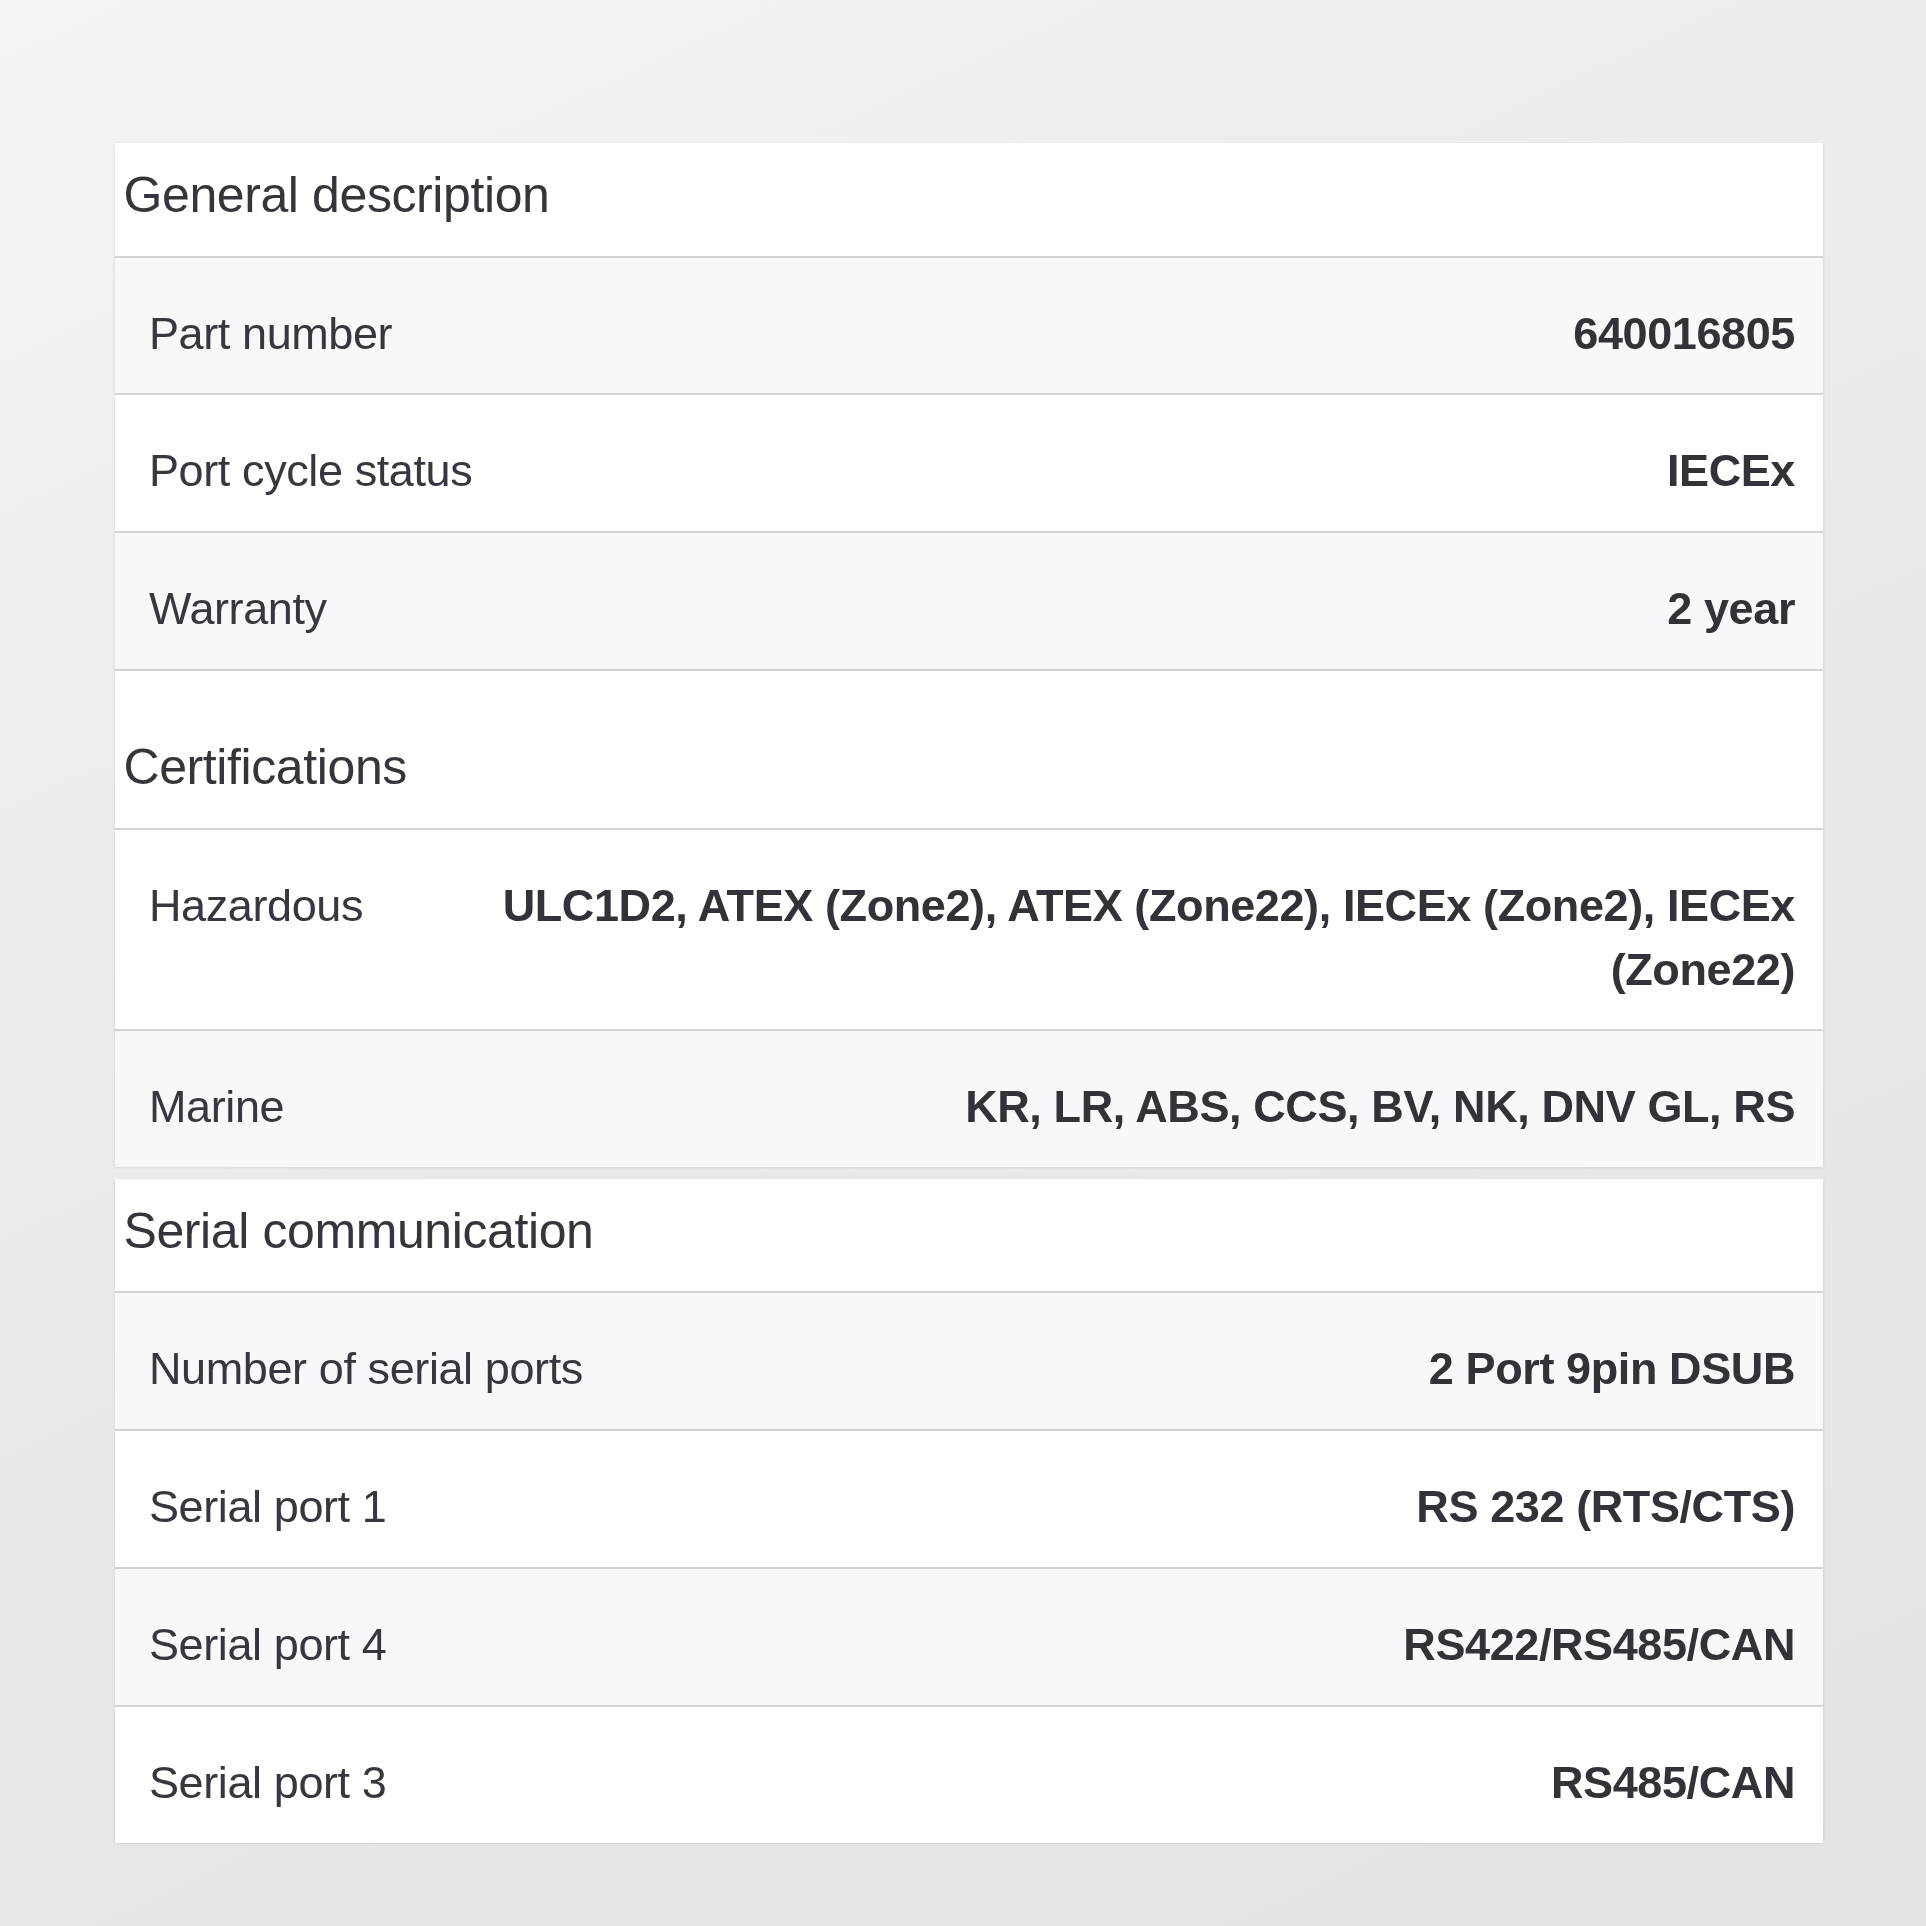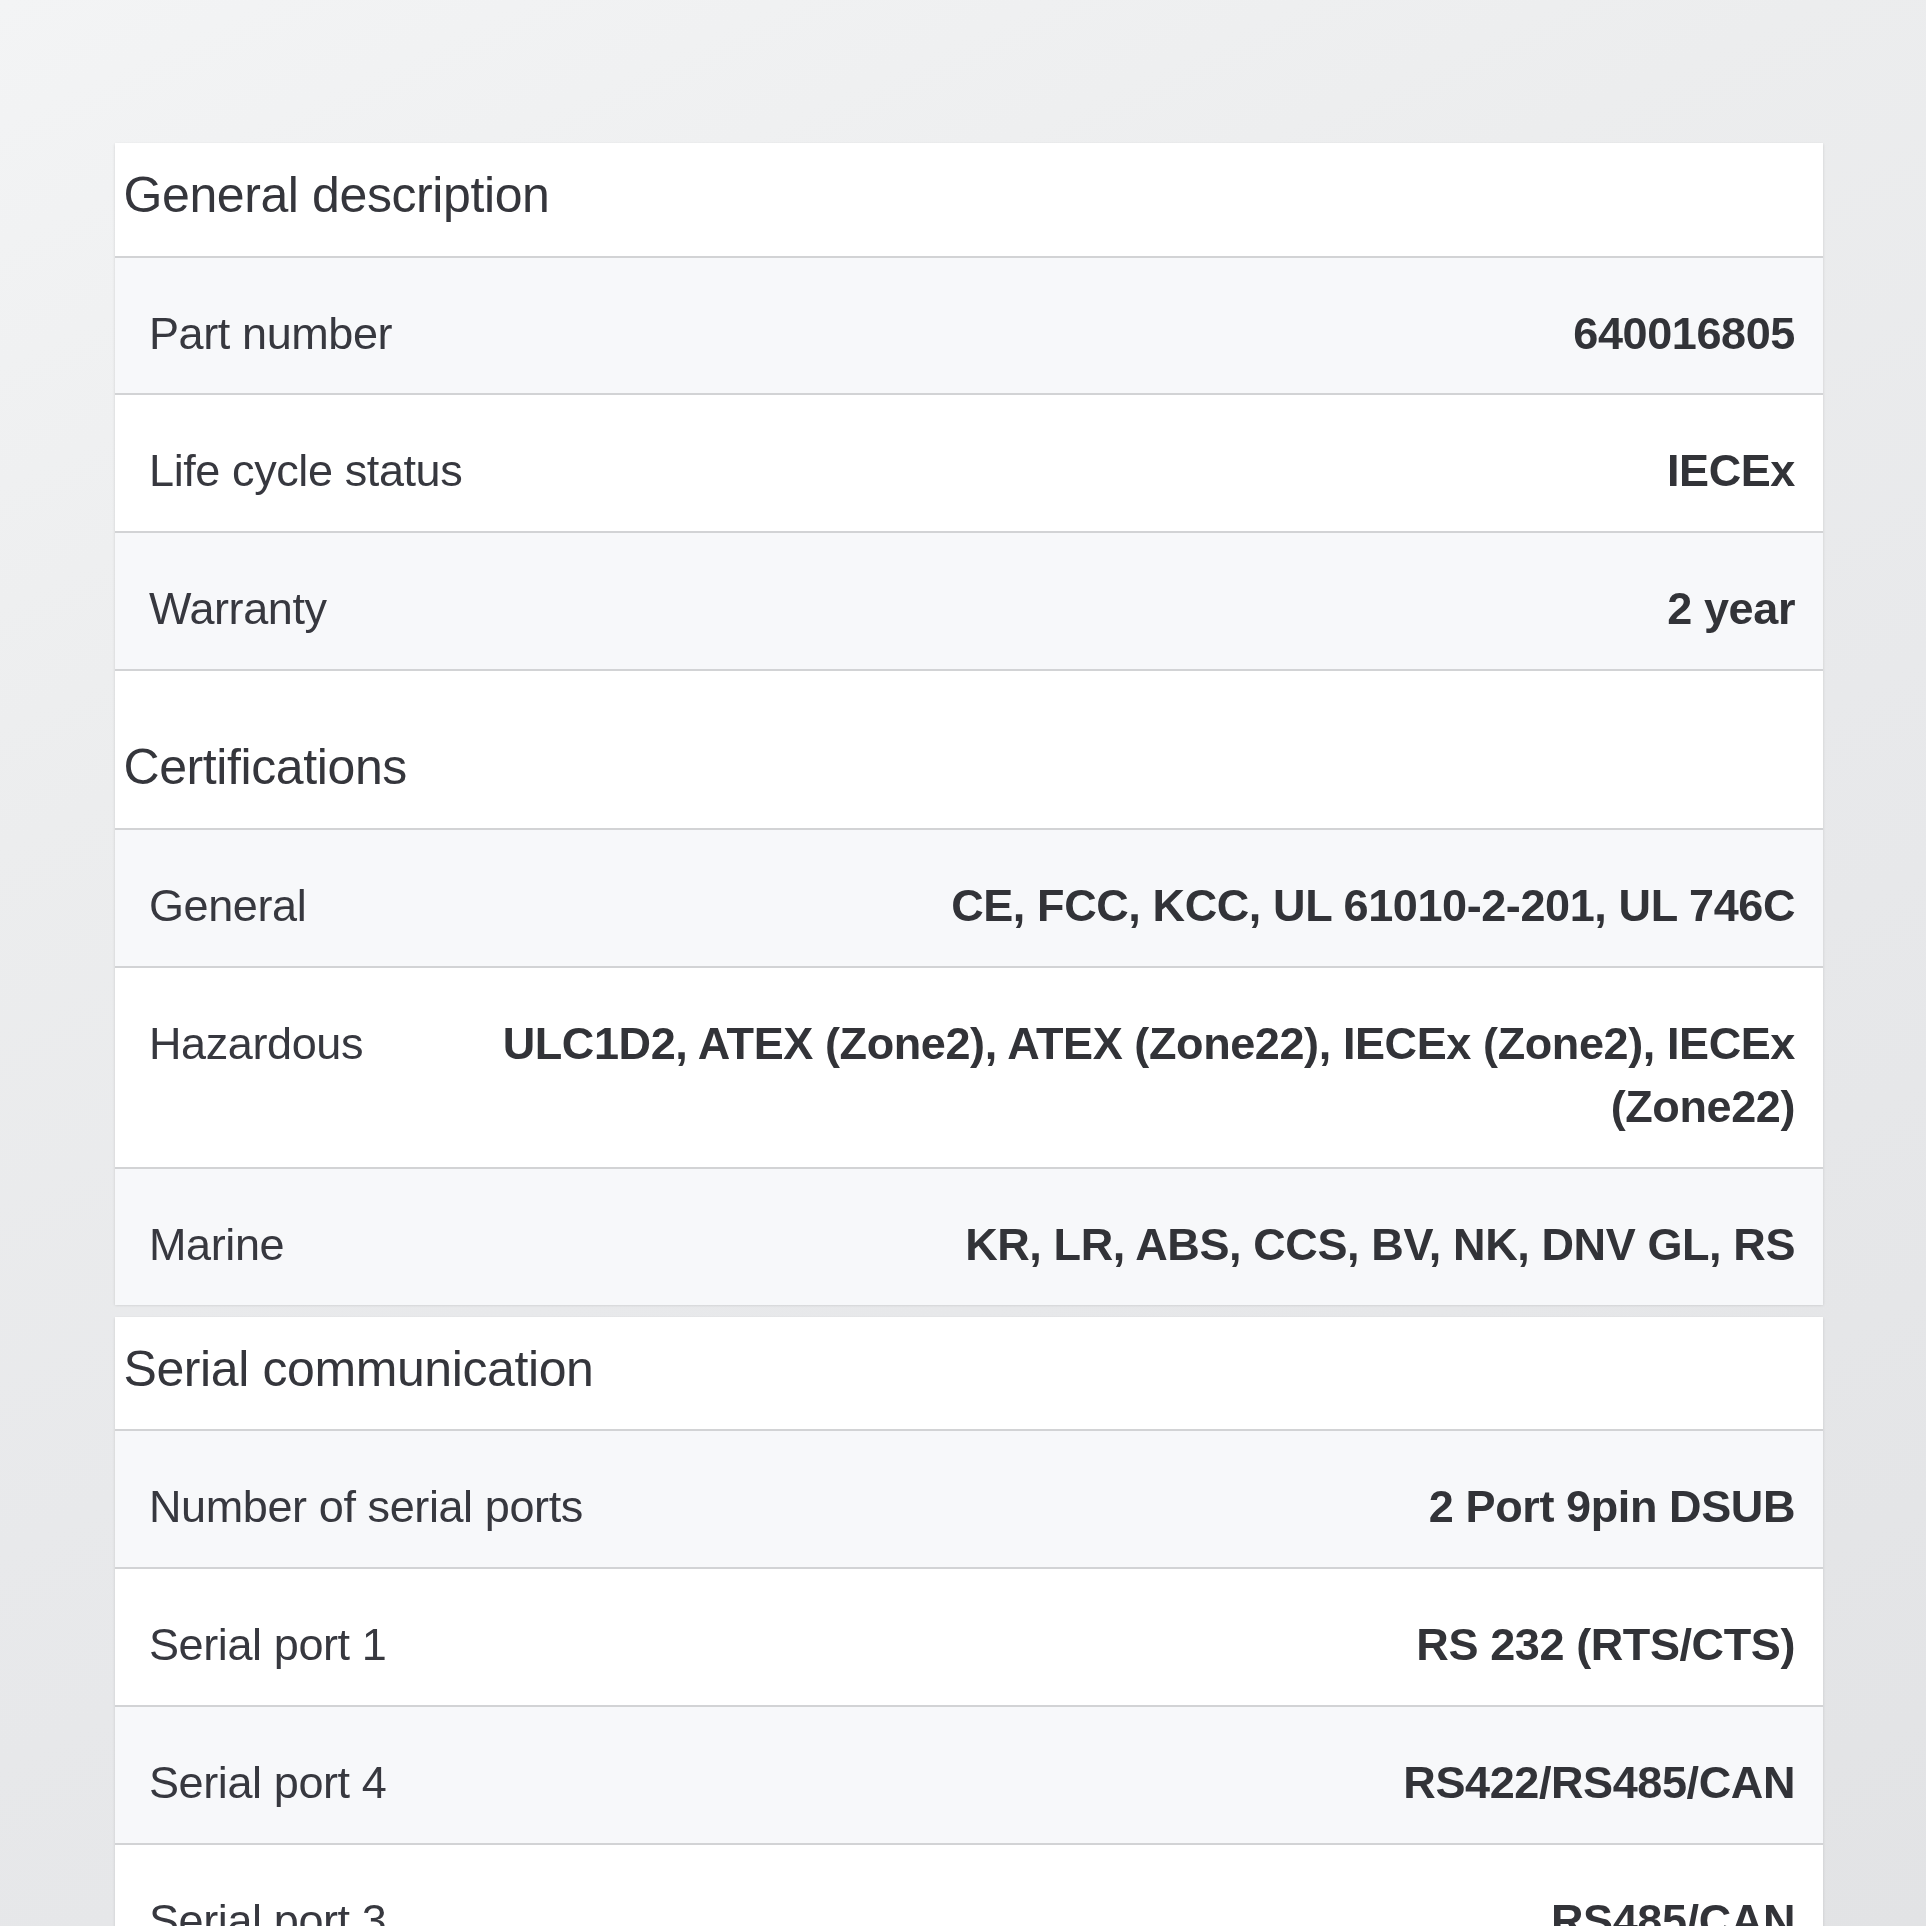--- a/index.html
+++ b/index.html
@@ -80,35 +80,31 @@
   <div class="spec-card first">
 
     <div class="section-heading first">General description</div>
 
     <div class="spec-row alt">
       <div class="label">Part number</div>
       <div class="value">640016805</div>
     </div>
 
     <div class="spec-row">
-      <div class="label">Life cycle status</div>
+      <div class="label">Port cycle status</div>
       <div class="value">IECEx</div>
     </div>
 
     <div class="spec-row alt">
       <div class="label">Warranty</div>
       <div class="value">2 year</div>
     </div>
 
     <div class="section-heading bordered">Certifications</div>
 
-    <div class="spec-row alt">
-      <div class="label">General</div>
-      <div class="value">CE, FCC, KCC, UL 61010-2-201, UL 746C</div>
-    </div>
 
     <div class="spec-row">
       <div class="label">Hazardous</div>
       <div class="value">ULC1D2, ATEX (Zone2), ATEX (Zone22), IECEx (Zone2), IECEx
 (Zone22)</div>
     </div>
 
     <div class="spec-row alt">
       <div class="label">Marine</div>
       <div class="value">KR, LR, ABS, CCS, BV, NK, DNV GL, RS</div>

